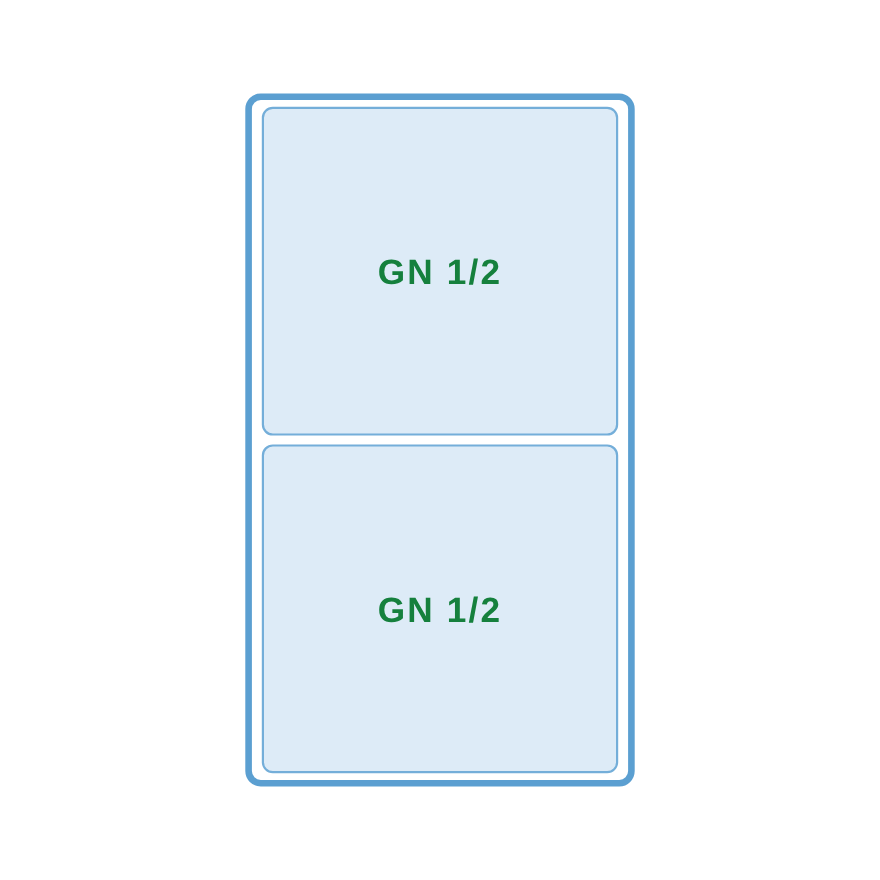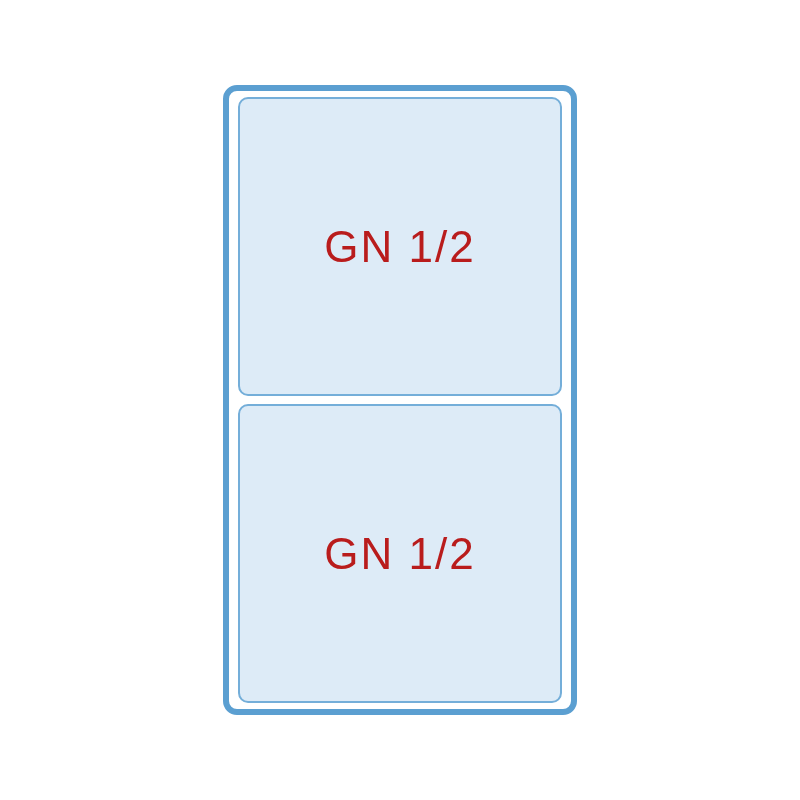--- a/index.html
+++ b/index.html
@@ -35,23 +35,23 @@
     flex: 1 1 0;
     box-sizing: border-box;
     background: #ddebf7;
     border: 2px solid #74aed9;
     border-radius: 10px;
     display: flex;
     align-items: center;
     justify-content: center;
   }
   .gn-slot-label {
-    color: #b91c1c;
-    font-size: 44px;
-    font-weight: 400;
+    color: #15803d;
+    font-size: 32px;
+    font-weight: 700;
     letter-spacing: 2px;
     line-height: 1;
     user-select: none;
   }
 </style>
 </head>
 <body>
 
 <div class="gn-frame">
   <div class="gn-slot">

